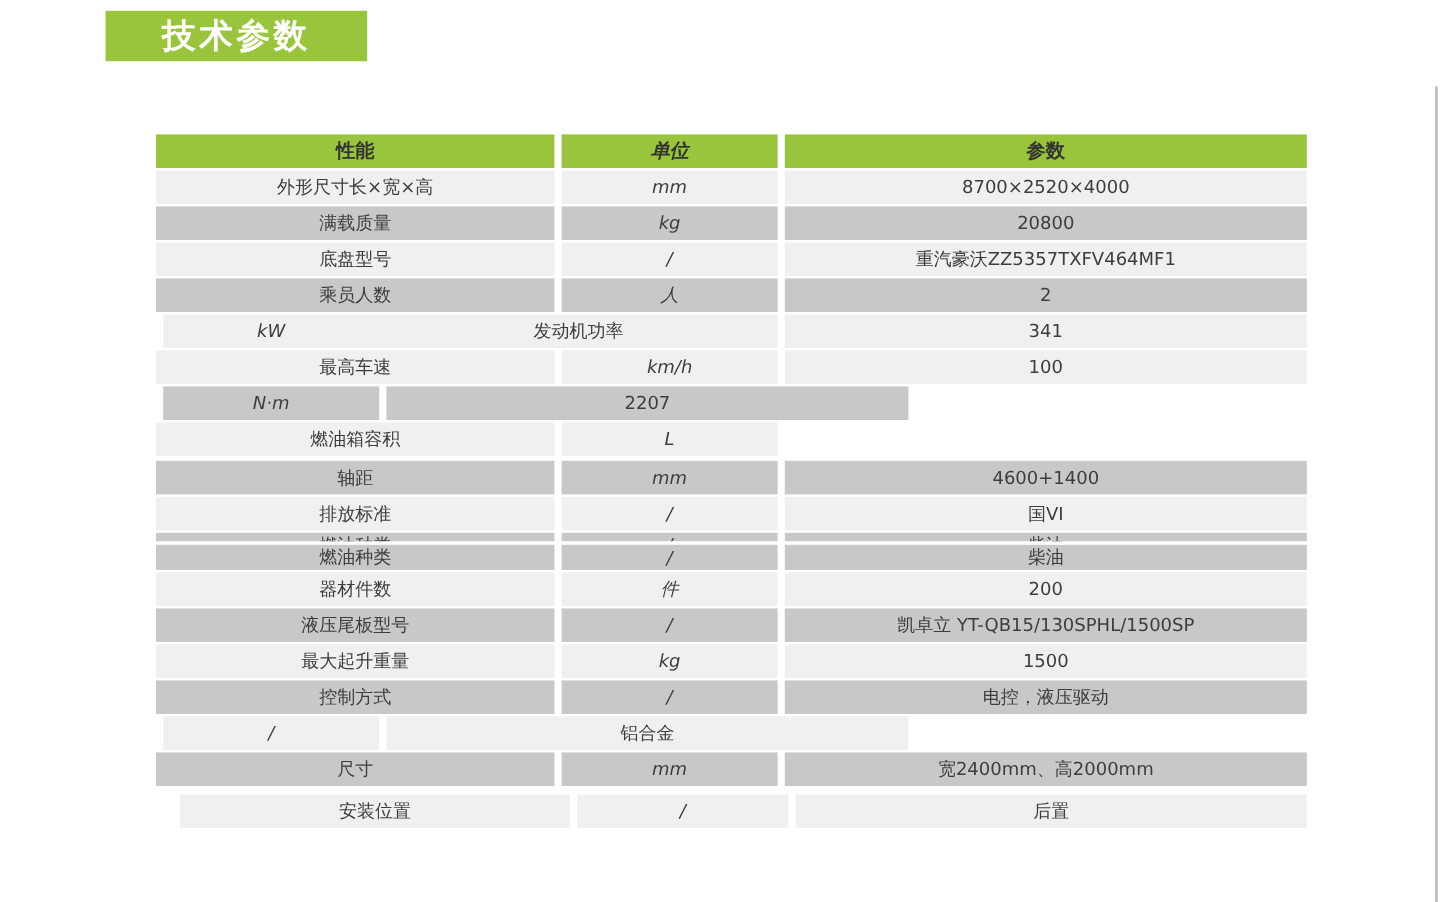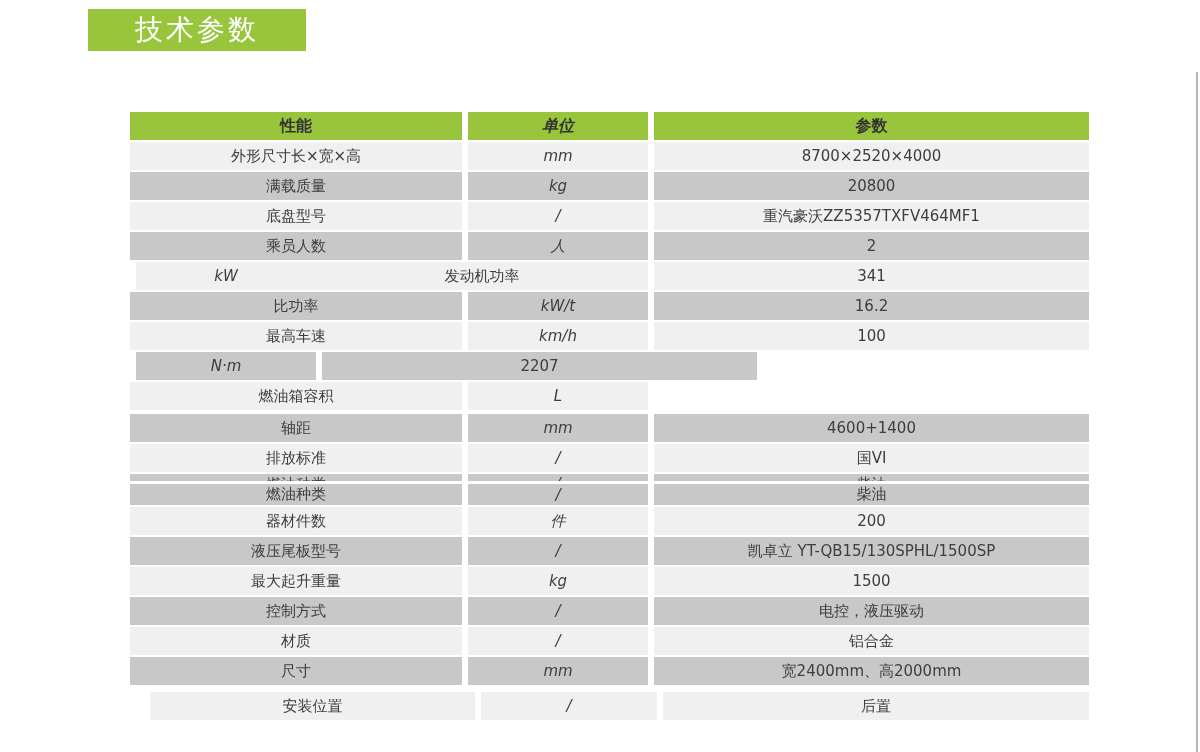--- a/index.html
+++ b/index.html
@@ -31,21 +31,21 @@
     left: 88px;
     top: 9px;
     width: 218px;
     height: 42px;
     background: var(--green, #99C53C);
     color: var(--badge-text, #fff);
     display: flex;
     align-items: center;
     justify-content: center;
     font-size: 28px;
-    font-weight: normal;
+    font-weight: bold;
     letter-spacing: 3px;
   }
 
   
   .spec-table {
     position: absolute;
     left: 130px;
     top: 112px;
     width: 959px;
   }
@@ -131,25 +131,20 @@
       </div>
       <div class="trow body-row shade-dark">
         <div class="cell c1">乘员人数</div>
         <div class="cell c2">人</div>
         <div class="cell c3">2</div>
       </div>
       <div class="trow body-row shade-light">
         <div class="cell c2">kW</div>
         <div class="cell c1">发动机功率</div>
         <div class="cell c3">341</div>
-      </div>
-      <div class="trow body-row shade-dark">
-        <div class="cell c1">比功率</div>
-        <div class="cell c2">kW/t</div>
-        <div class="cell c3">16.2</div>
       </div>
       <div class="trow body-row shade-light">
         <div class="cell c1">最高车速</div>
         <div class="cell c2">km/h</div>
         <div class="cell c3">100</div>
       </div>
       <div class="trow body-row shade-dark">
         <div class="cell c2">N·m</div>
         <div class="cell c3">2207</div>
       </div>
@@ -197,21 +192,20 @@
         <div class="cell c1">最大起升重量</div>
         <div class="cell c2">kg</div>
         <div class="cell c3">1500</div>
       </div>
       <div class="trow body-row shade-dark">
         <div class="cell c1">控制方式</div>
         <div class="cell c2">/</div>
         <div class="cell c3">电控，液压驱动</div>
       </div>
       <div class="trow body-row shade-light">
-        <div class="cell c1">材质</div>
         <div class="cell c2">/</div>
         <div class="cell c3">铝合金</div>
       </div>
       <div class="trow body-row shade-dark">
         <div class="cell c1">尺寸</div>
         <div class="cell c2">mm</div>
         <div class="cell c3">宽2400mm、高2000mm</div>
       </div>
       <div class="trow body-row gap-lg shade-light">
         <div class="cell c1">安装位置</div>

